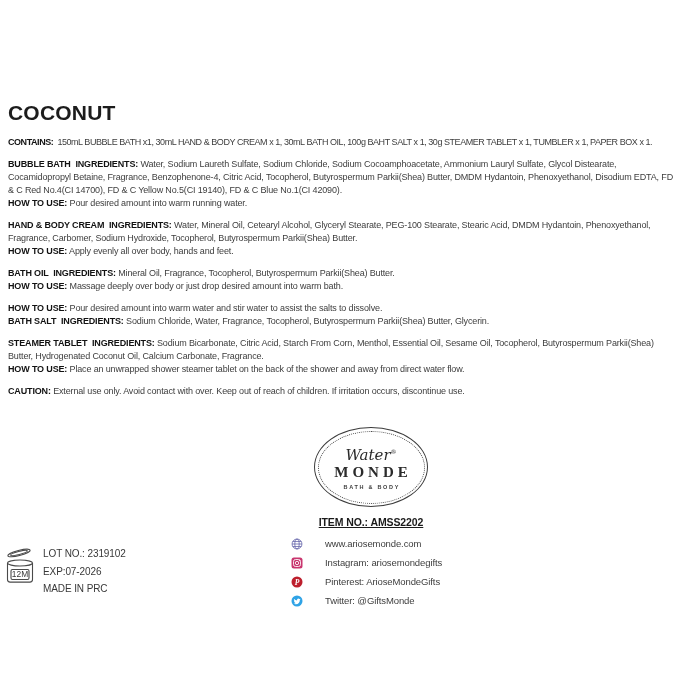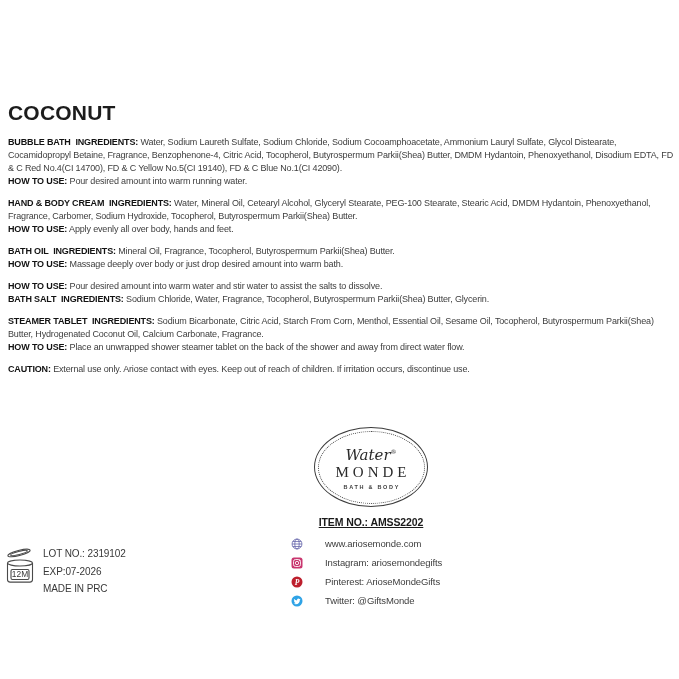--- a/index.html
+++ b/index.html
@@ -35,21 +35,21 @@
     position:absolute;inset:2.5px;border:1px dotted #4a4a4a;border-radius:50%;
     pointer-events:none;
   }
   .logo-script{
     font-family:"DejaVu Serif",serif;font-style:italic;font-size:15px;
     line-height:16px;color:#2b2b2b;
   }
   .logo-script sup{font-size:6px;font-style:normal;vertical-align:super;}
   .logo-serif{
     font-family:"Liberation Serif",serif;font-size:15px;line-height:16px;
-    letter-spacing:4px;padding-left:4px;color:#2b2b2b;margin-top:1px;
+    letter-spacing:4px;padding-left:4px;color:#2b2b2b;margin-top:1px;font-weight:bold;
   }
   .logo-tagline{
     font-size:5.5px;letter-spacing:1.7px;padding-left:1.7px;margin-top:4px;
     color:#3c3c3c;font-weight:700;
   }
   .item-no{
     margin-top:9px;font-size:10.5px;font-weight:700;color:#1a1a1a;
     letter-spacing:-.1px;
     text-decoration:underline;
   }
@@ -70,20 +70,21 @@
   .prod-lines{font-size:10px;line-height:17.5px;color:#383838;letter-spacing:-.1px;padding-top:1px;}
 </style>
 </head>
 <body>
 
 <main class="label">
 
   <div class="text-col">
     <h1 class="title">COCONUT</h1>
 
+    <p class="body contains"><b>CONTAINS:</b><span>  150mL BUBBLE BATH x1, 30mL HAND &amp; BODY CREAM x 1, 30mL BATH OIL, 100g BAHT SALT x 1, 30g STEAMER TABLET x 1, TUMBLER x 1, PAPER BOX x 1.</span></p>
 
     <section class="block">
       <p class="body"><b>BUBBLE BATH  INGREDIENTS:</b><span> Water, Sodium Laureth Sulfate, Sodium Chloride, Sodium Cocoamphoacetate, Ammonium Lauryl Sulfate, Glycol Distearate, Cocamidopropyl Betaine, Fragrance, Benzophenone-4, Citric Acid, Tocopherol, Butyrospermum Parkii(Shea) Butter, DMDM Hydantoin, Phenoxyethanol, Disodium EDTA, FD &amp; C Red No.4(CI 14700), FD &amp; C Yellow No.5(CI 19140), FD &amp; C Blue No.1(CI 42090).</span></p>
       <p class="body"><b>HOW TO USE:</b><span> Pour desired amount into warm running water.</span></p>
     </section>
 
     <section class="block">
       <p class="body"><b>HAND &amp; BODY CREAM  INGREDIENTS:</b><span> Water, Mineral Oil, Cetearyl Alcohol, Glyceryl Stearate, PEG-100 Stearate, Stearic Acid, DMDM Hydantoin, Phenoxyethanol, Fragrance, Carbomer, Sodium Hydroxide, Tocopherol, Butyrospermum Parkii(Shea) Butter.</span></p>
       <p class="body"><b>HOW TO USE:</b><span> Apply evenly all over body, hands and feet.</span></p>
     </section>
@@ -96,21 +97,21 @@
     <section class="block">
       <p class="body"><b>HOW TO USE:</b><span> Pour desired amount into warm water and stir water to assist the salts to dissolve.</span></p>
       <p class="body"><b>BATH SALT  INGREDIENTS:</b><span> Sodium Chloride, Water, Fragrance, Tocopherol, Butyrospermum Parkii(Shea) Butter, Glycerin.</span></p>
     </section>
 
     <section class="block">
       <p class="body"><b>STEAMER TABLET  INGREDIENTS:</b><span> Sodium Bicarbonate, Citric Acid, Starch From Corn, Menthol, Essential Oil, Sesame Oil, Tocopherol, Butyrospermum Parkii(Shea) Butter, Hydrogenated Coconut Oil, Calcium Carbonate, Fragrance.</span></p>
       <p class="body"><b>HOW TO USE:</b><span> Place an unwrapped shower steamer tablet on the back of the shower and away from direct water flow.</span></p>
     </section>
 
-    <p class="body caution-line"><b>CAUTION:</b><span> External use only. Ariose contact with eyes. Keep out of reach of children. If irritation occurs, discontinue use.</span></p>
+    <p class="body caution-line"><b>CAUTION:</b><span> External use only. Avoid contact with over. Keep out of reach of children. If irritation occurs, discontinue use.</span></p>
   </div>
 
   <div class="center-col">
     <div class="logo-oval">
       <div class="dotted"></div>
       <div class="logo-script"><span>Water</span><sup>®</sup></div>
       <div class="logo-serif">MONDE</div>
       <div class="logo-tagline">BATH &amp; BODY</div>
     </div>
 

